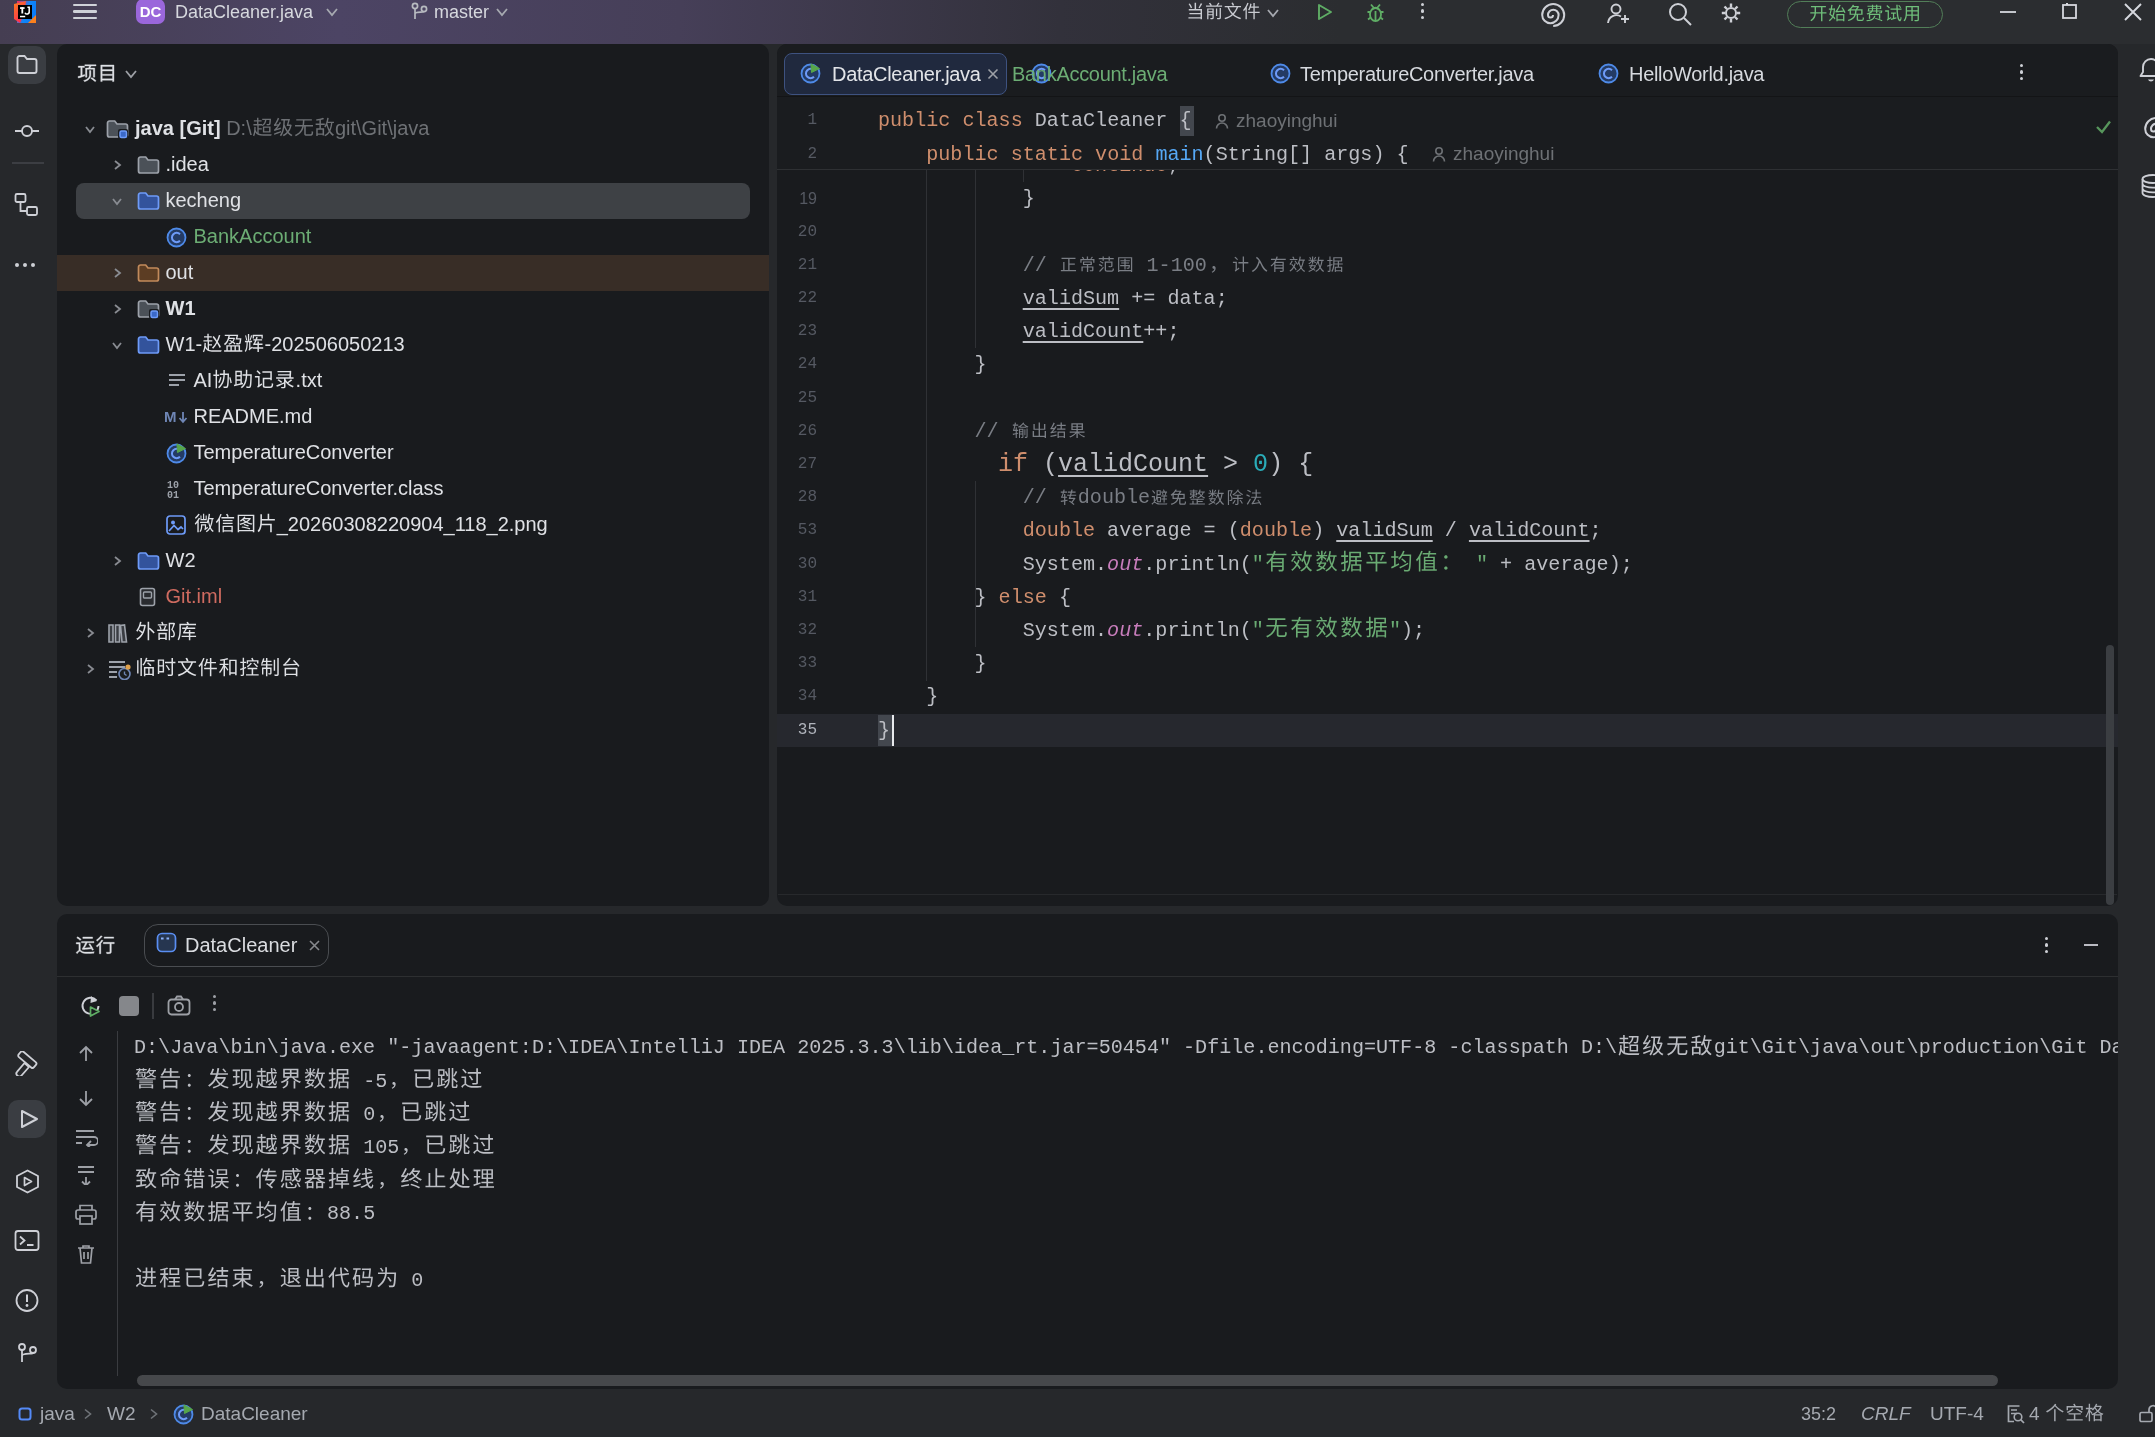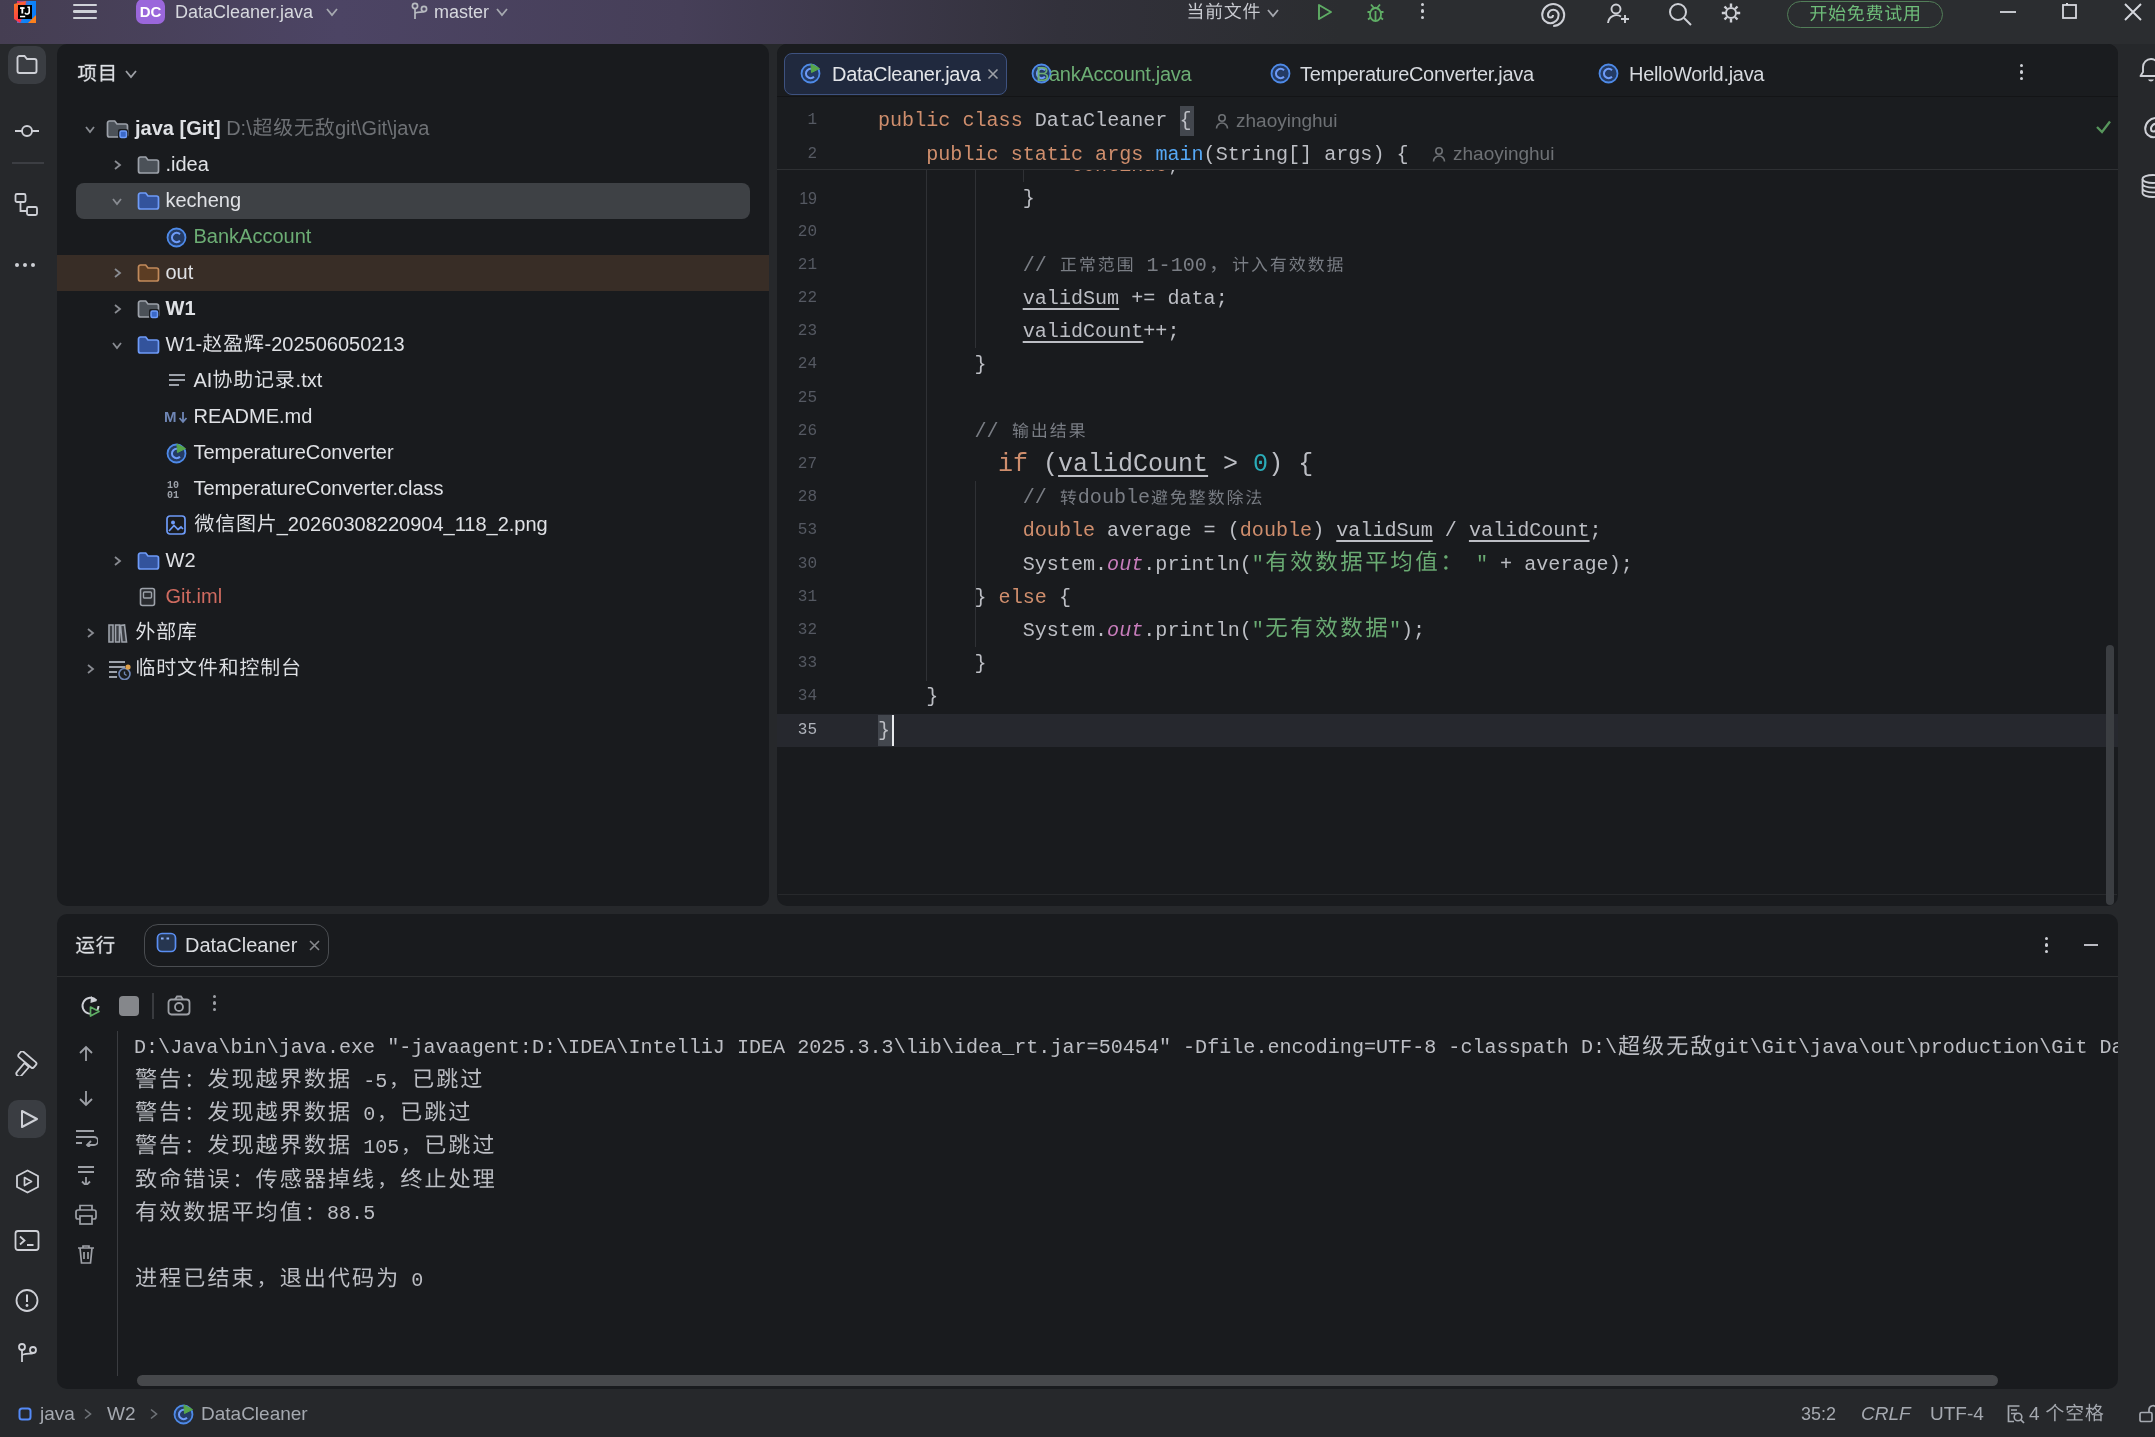--- a/index.html
+++ b/index.html
@@ -437,21 +437,21 @@
 <div class="ab" style="left:777px;top:97px;width:1341px;height:73px;background:#1A1C1F;border-bottom:1px solid #2E3033;"></div>
 <div class="t" style="left:878px;top:104.4px;font-size:20.1px;line-height:33.2px;color:#BCBEC4;font-family:'Liberation Mono',monospace;"><span style="color:#CF8E6D;">public</span> <span style="color:#CF8E6D;">class</span> DataCleaner </div>
 <div class="ab" style="left:1179.62px;top:106px;width:14.065px;height:30px;background:#43474E;"></div>
 <div class="t" style="left:1179.62px;top:104.4px;font-size:20.1px;line-height:33.2px;color:#BCBEC4;font-family:'Liberation Mono',monospace;">{</div>
 <svg class="ab" style="left:1213px;top:112px" width="19" height="19" viewBox="0 0 19 19" fill="none">
     <circle cx="9" cy="6" r="3.2" stroke="#6E7175" stroke-width="1.6"></circle>
     <path d="M3.5 16.5 a5.5 5.5 0 0 1 11 0" stroke="#6E7175" stroke-width="1.6"></path>
   </svg>
 <div class="t" style="left:1236px;top:109px;font-size:19px;line-height:24px;color:#6E7175;">zhaoyinghui</div>
 <div class="t" style="left:785px;top:104.4px;font-size:16px;line-height:33.2px;color:#555962;font-family:'Liberation Mono',monospace;"><span style="display:inline-block;width:32px;text-align:right">1</span></div>
-<div class="t" style="left:878px;top:137.6px;font-size:20.1px;line-height:33.2px;color:#BCBEC4;font-family:'Liberation Mono',monospace;">    <span style="color:#CF8E6D;">public</span> <span style="color:#CF8E6D;">static</span> <span style="color:#CF8E6D;">args</span> <span style="color:#56A8F5;">main</span>(String[] args) {</div>
+<div class="t" style="left:878px;top:137.6px;font-size:20.1px;line-height:33.2px;color:#BCBEC4;font-family:'Liberation Mono',monospace;">    <span style="color:#CF8E6D;">public</span> <span style="color:#CF8E6D;">static</span> <span style="color:#CF8E6D;">void</span> <span style="color:#56A8F5;">main</span>(String[] args) {</div>
 <svg class="ab" style="left:1430px;top:145.2px" width="19" height="19" viewBox="0 0 19 19" fill="none">
     <circle cx="9" cy="6" r="3.2" stroke="#6E7175" stroke-width="1.6"></circle>
     <path d="M3.5 16.5 a5.5 5.5 0 0 1 11 0" stroke="#6E7175" stroke-width="1.6"></path>
   </svg>
 <div class="t" style="left:1453px;top:142.2px;font-size:19px;line-height:24px;color:#6E7175;">zhaoyinghui</div>
 <div class="t" style="left:785px;top:137.6px;font-size:16px;line-height:33.2px;color:#555962;font-family:'Liberation Mono',monospace;"><span style="display:inline-block;width:32px;text-align:right">2</span></div>
 <div class="ab" style="left:777px;top:44px;width:1341px;height:53px;background:#1A1C1F;border-radius:10px 10px 0 0;border-bottom:1px solid #131416;"></div>
 <div class="ab" style="left:784px;top:53px;width:223px;height:42px;background:#20293E;border:1px solid #3E5280;border-radius:8px"></div>
 <svg class="ab" style="left:800px;top:63px" width="21" height="21" viewBox="0 0 21 21" fill="none">
     <circle cx="10.5" cy="10.5" r="9" fill="#243B64" stroke="#4E8AE8" stroke-width="1.8"></circle>
@@ -459,21 +459,21 @@
     <path d="M11 1 L19.5 5.5 L11.5 9.5 Z" fill="#57A64A" stroke="#57A64A"></path>
   </svg>
 <div class="t" style="left:832px;top:61.5px;font-size:20px;line-height:25px;color:#E2E4E8;letter-spacing:-0.3px;">DataCleaner.java</div>
 <svg class="ab" style="left:986px;top:67px" width="14" height="14" viewBox="0 0 14 14" fill="none">
     <path d="M2.5 2.5 L11.5 11.5 M11.5 2.5 L2.5 11.5" stroke="#9DA0A6" stroke-width="1.6"></path>
   </svg>
 <svg class="ab" style="left:1031px;top:63px" width="21" height="21" viewBox="0 0 21 21" fill="none">
     <circle cx="10.5" cy="10.5" r="9" fill="#243B64" stroke="#4E8AE8" stroke-width="1.8"></circle>
     <path d="M14 7.2 a4.7 4.7 0 1 0 0 6.6" stroke="#6E9BF8" stroke-width="2"></path>
   </svg>
-<div class="t" style="left:1036px;top:61.5px;font-size:20px;line-height:25px;color:#6CAD74;letter-spacing:-0.3px;">BankAccount.java</div>
+<div class="t" style="left:1012px;top:61.5px;font-size:20px;line-height:25px;color:#6CAD74;letter-spacing:-0.3px;">BankAccount.java</div>
 <svg class="ab" style="left:1270px;top:63px" width="21" height="21" viewBox="0 0 21 21" fill="none">
     <circle cx="10.5" cy="10.5" r="9" fill="#243B64" stroke="#4E8AE8" stroke-width="1.8"></circle>
     <path d="M14 7.2 a4.7 4.7 0 1 0 0 6.6" stroke="#6E9BF8" stroke-width="2"></path>
   </svg>
 <div class="t" style="left:1300px;top:61.5px;font-size:20px;line-height:25px;color:#D6D9DE;letter-spacing:-0.3px;">TemperatureConverter.java</div>
 <svg class="ab" style="left:1598px;top:63px" width="21" height="21" viewBox="0 0 21 21" fill="none">
     <circle cx="10.5" cy="10.5" r="9" fill="#243B64" stroke="#4E8AE8" stroke-width="1.8"></circle>
     <path d="M14 7.2 a4.7 4.7 0 1 0 0 6.6" stroke="#6E9BF8" stroke-width="2"></path>
   </svg>
 <div class="t" style="left:1629px;top:61.5px;font-size:20px;line-height:25px;color:#D6D9DE;letter-spacing:-0.3px;">HelloWorld.java</div>

